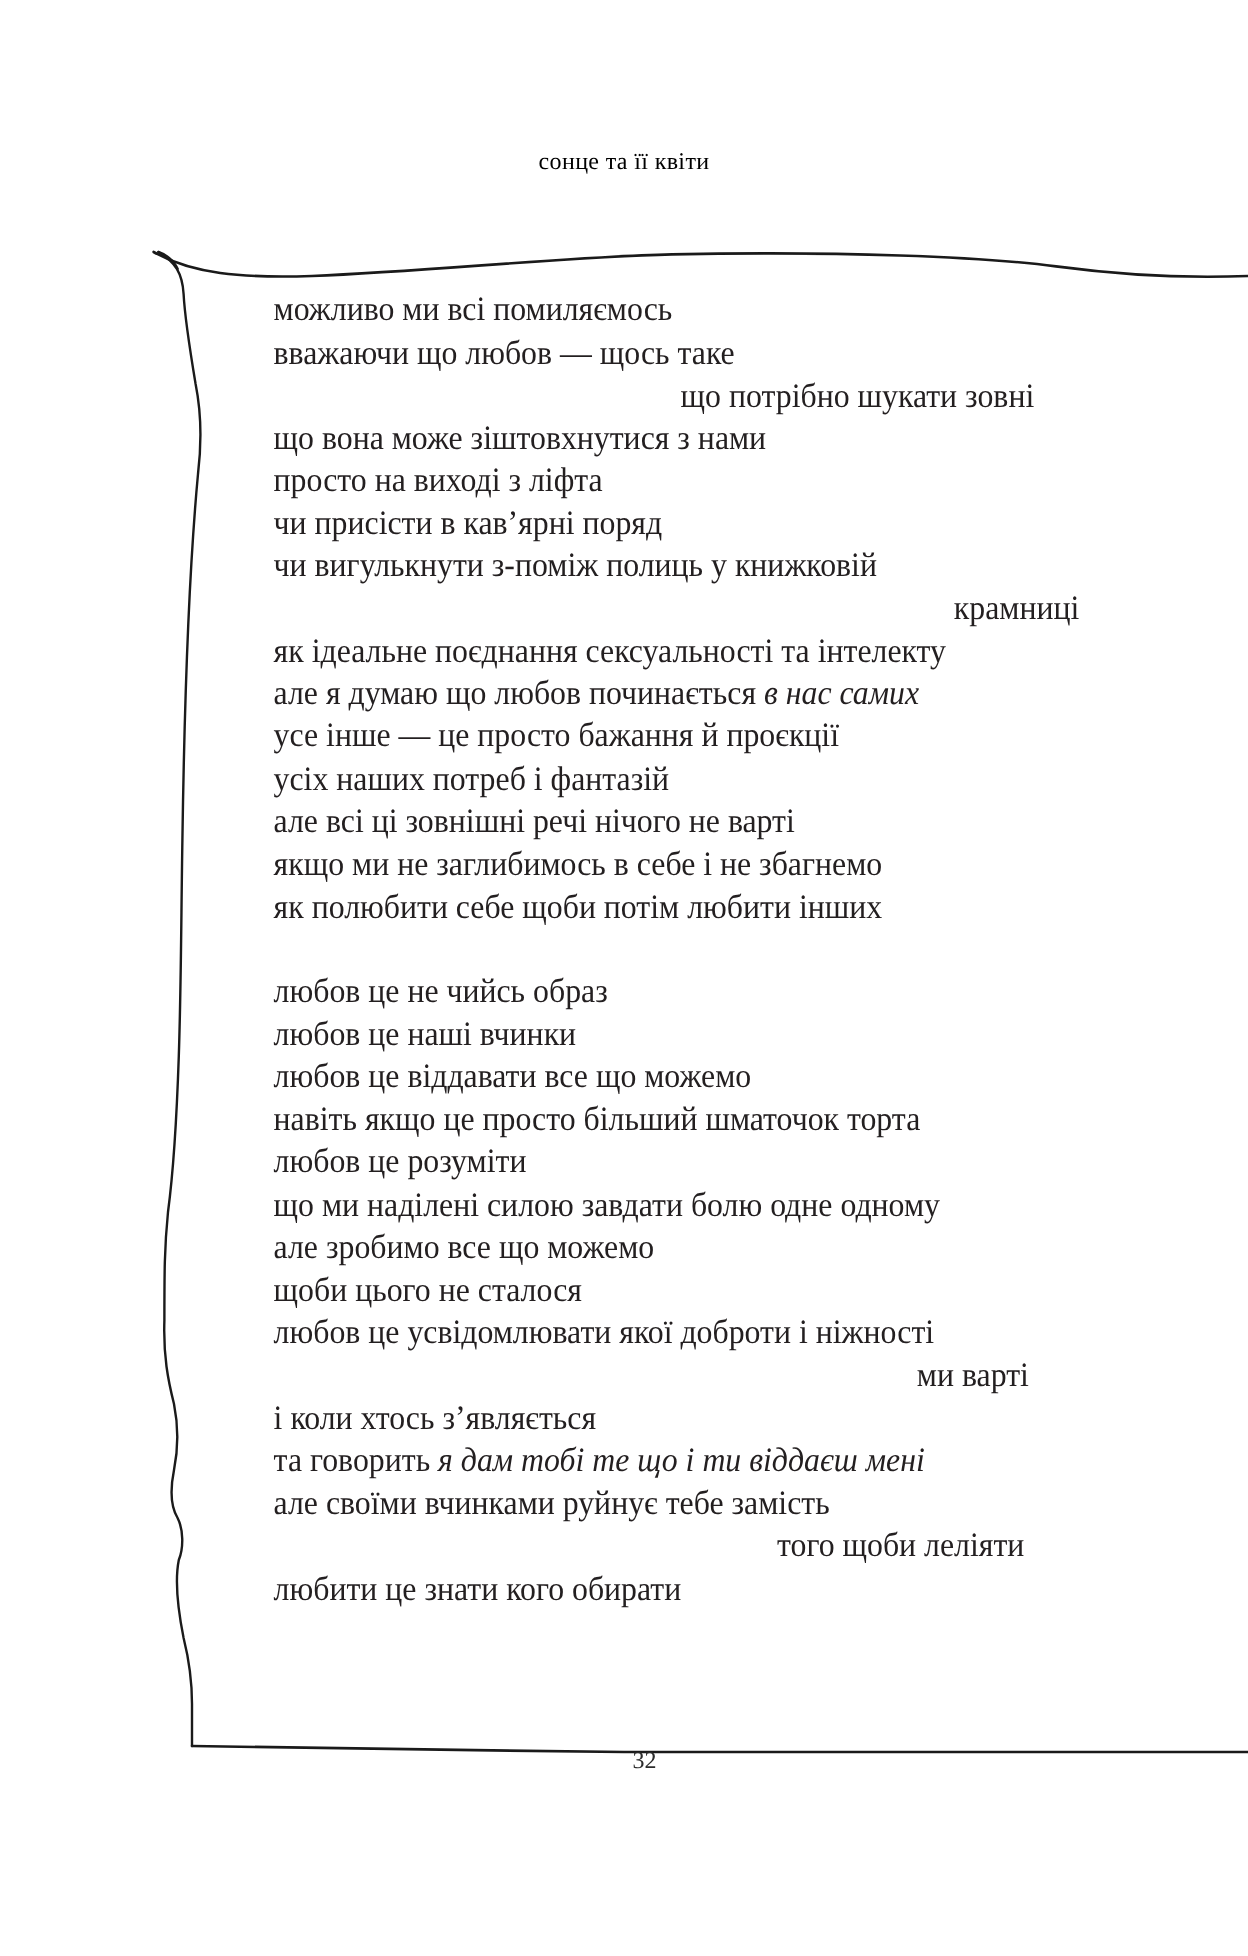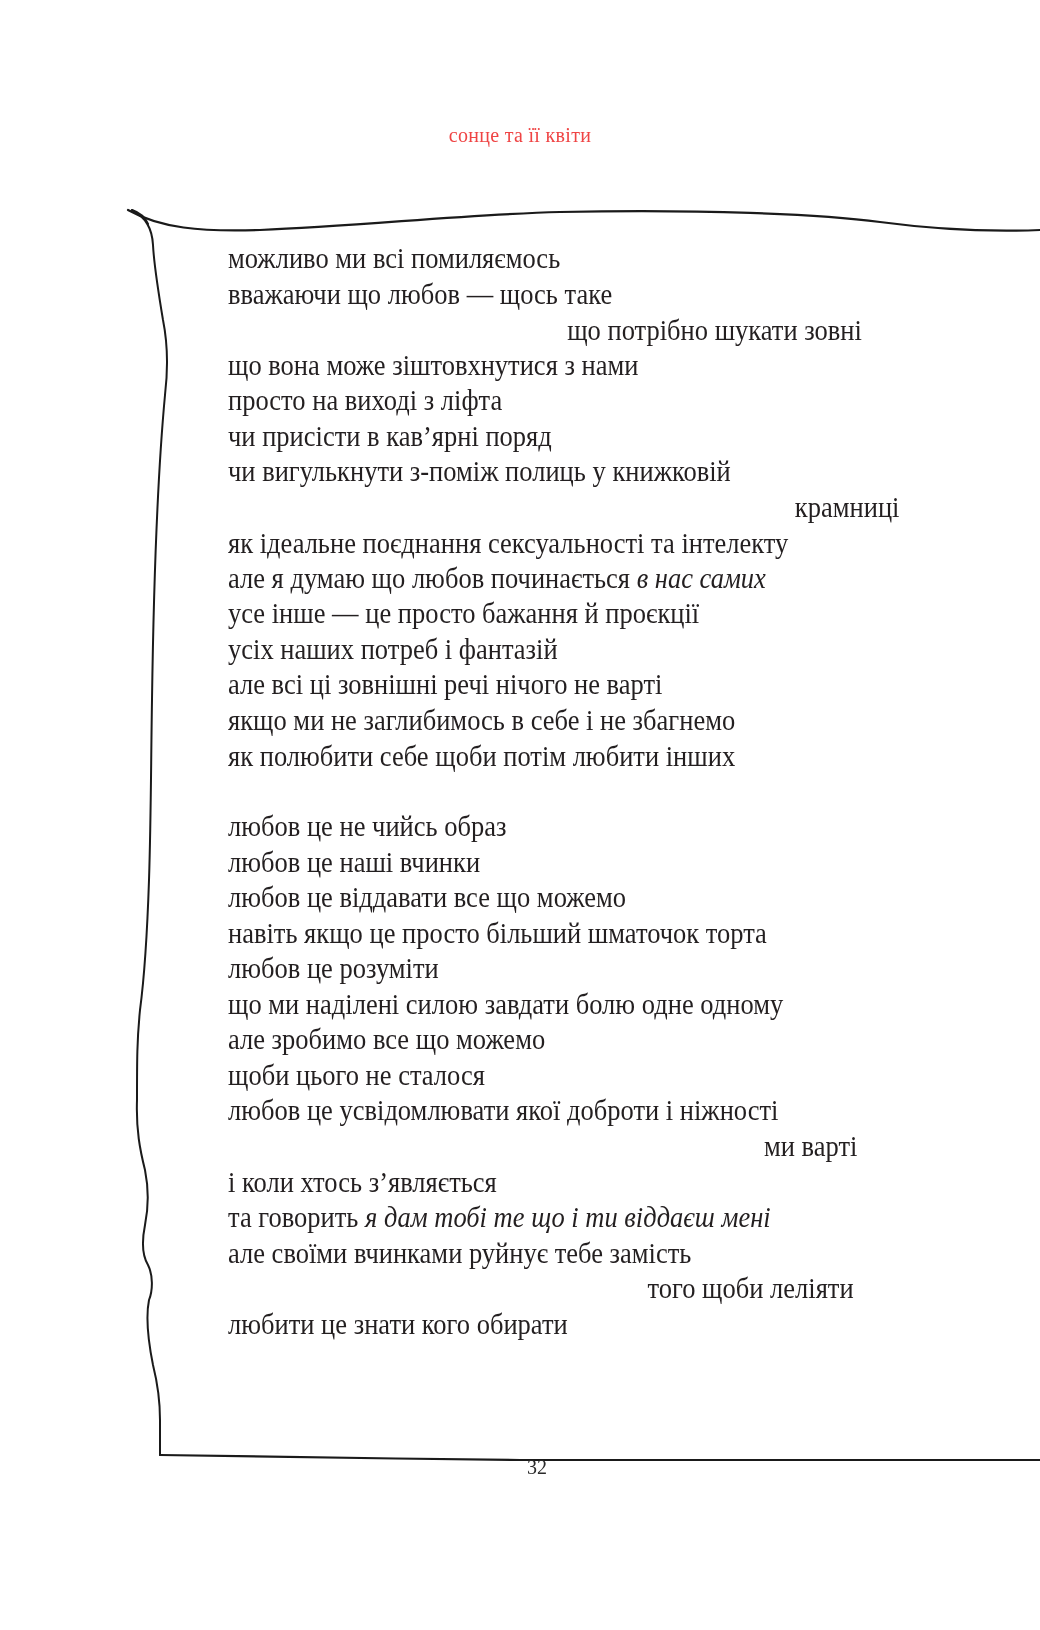--- a/index.html
+++ b/index.html
@@ -17,21 +17,21 @@
     }
     .running-head {
       position: absolute;
       top: 124px;
       left: 0;
       width: 1040px;
       text-align: center;
       font-family: "Liberation Serif", "DejaVu Serif", serif;
       font-size: 20px;
       letter-spacing: 0.3px;
-      color: #ef4444;
+      color: #000000;
     }
     .frame {
       position: absolute;
       left: 0;
       top: 0;
       width: 1040px;
       height: 1630px;
       pointer-events: none;
     }
     .poem {

